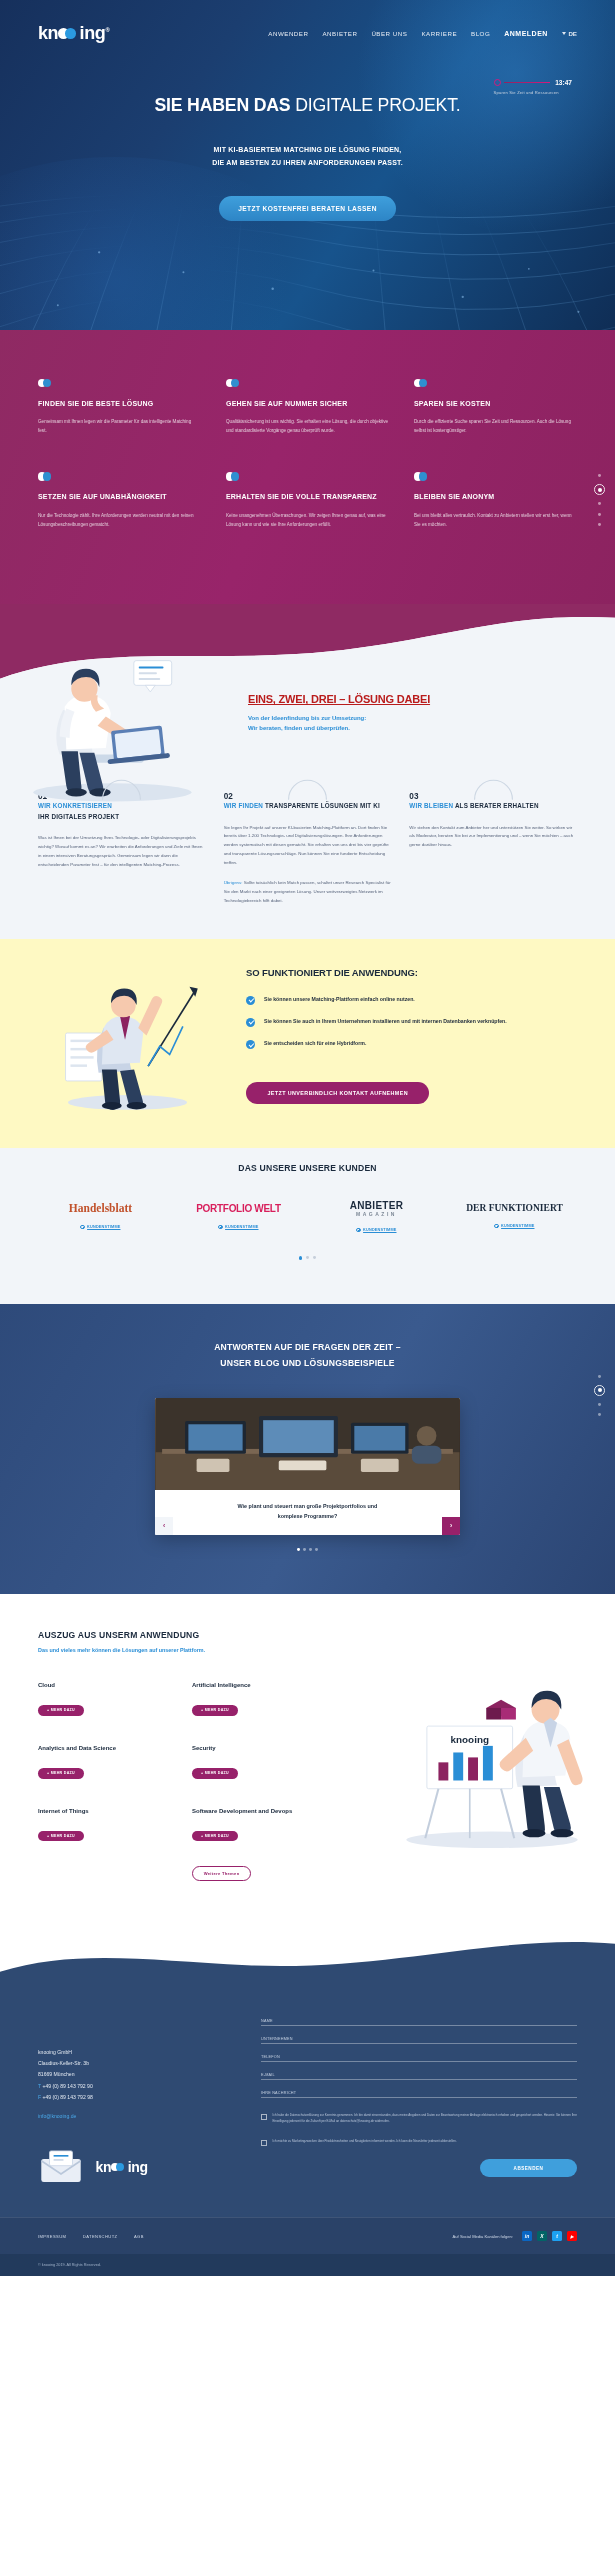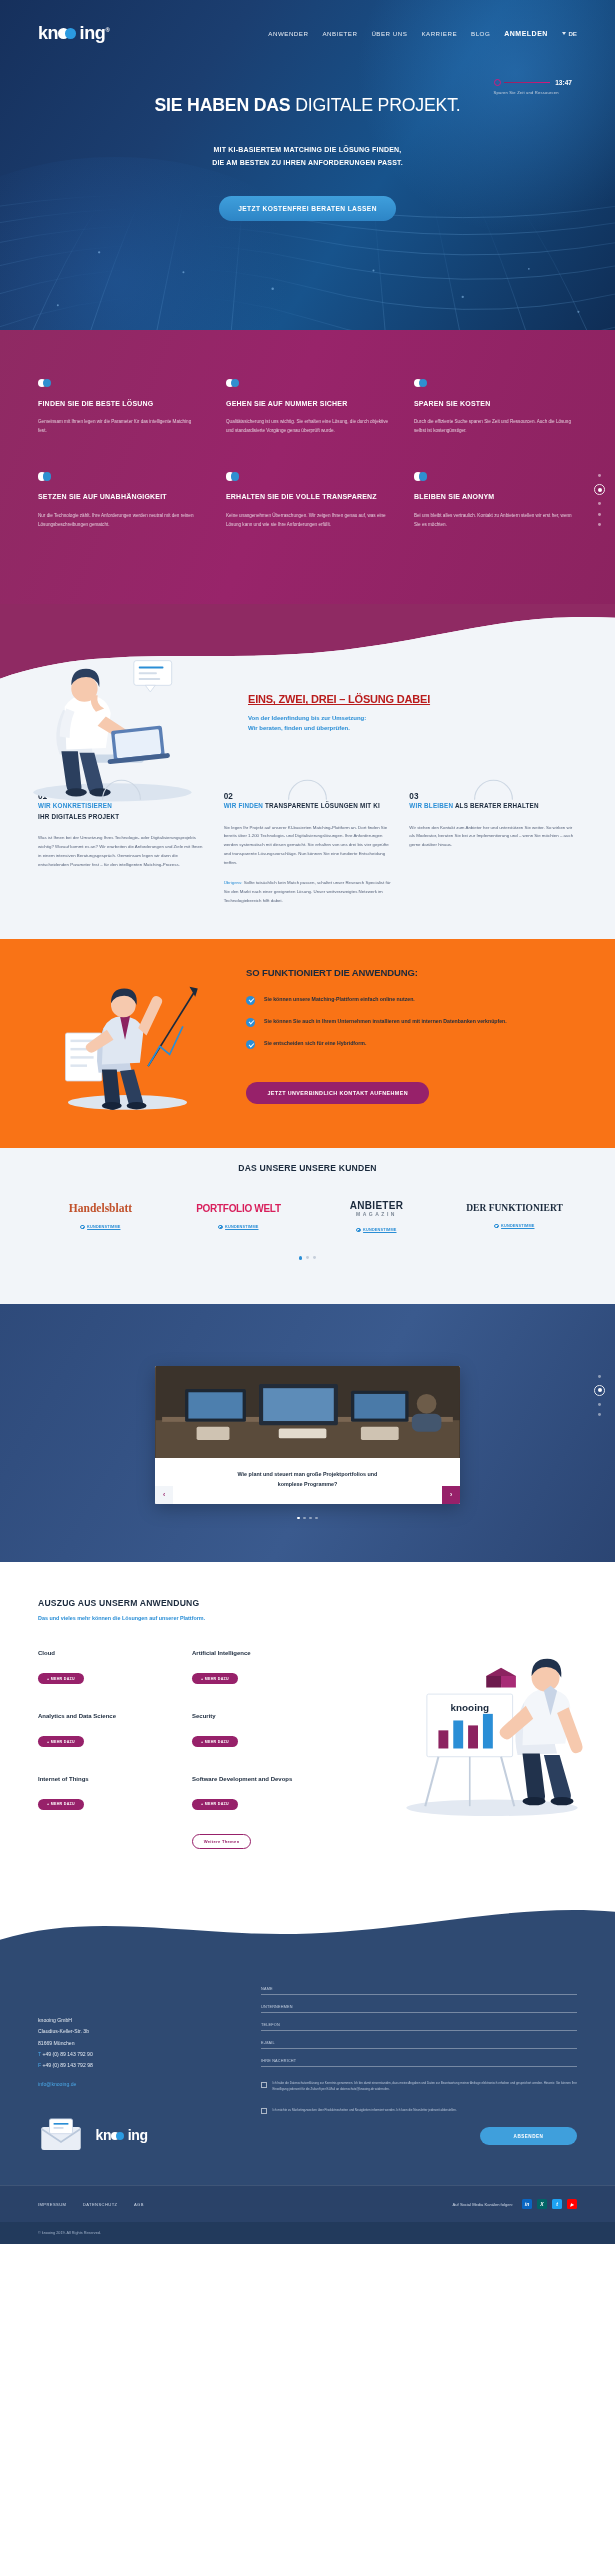--- a/index.html
+++ b/index.html
@@ -62,21 +62,21 @@
   .steps-grid{display:grid;grid-template-columns:repeat(3,1fr);gap:18px;margin-top:43px;}
   .arcnum{text-align:left;}
   .arcwrap{position:relative;width:43px;height:23px;margin:0 auto;}
   .arcnum span{display:block;font-size:8.2px;font-weight:bold;color:#1b2a3d;margin-top:-7.4px;}
   .step h4{font-size:6.3px;font-weight:bold;line-height:1.7;color:#1b2a3d;letter-spacing:0.2px;}
   .step h4 em{color:#2a8ed6;font-style:normal;}
   .step p{font-size:4.4px;line-height:2.0;color:#56627a;margin-top:11.5px;}
   .step p em{color:#2a8ed6;font-style:normal;}
 
   
-  .how{position:relative;background:#f97316;padding:28px 38px 44px 38px;min-height:157px;}
+  .how{position:relative;background:#fef9c3;padding:28px 38px 44px 38px;min-height:157px;}
   .how-inner{margin-left:208px;}
   .how h2{font-size:9.5px;font-weight:bold;color:#1b2a3d;letter-spacing:-0.1px;margin-bottom:17.3px;}
   .how-item{display:flex;gap:9px;margin-bottom:12.4px;align-items:flex-start;}
   .chk{width:9px;height:9px;border-radius:50%;background:#2a8ed6;flex:0 0 9px;position:relative;margin-top:0.8px;}
   .chk:after{content:"";position:absolute;left:2.5px;top:2.5px;width:4.1px;height:2.1px;border-left:1.2px solid #fff;border-bottom:1.2px solid #fff;transform:rotate(-45deg);}
   .how-item p{font-size:5.2px;line-height:1.9;font-weight:bold;color:#24303f;}
   .how-btn{margin-top:20px;margin-left:0;display:inline-block;padding:8.2px 21.4px;border-radius:16.5px;background:#97216a;color:#fff;font-size:5.4px;font-weight:bold;letter-spacing:0.4px;border:none;cursor:pointer;font-family:inherit;}
   .person-how{position:absolute;left:49px;top:18px;width:157px;height:157px;}
 
   
@@ -450,20 +450,21 @@
       </div>
     </div>
     <div class="carousel-dots">
       <i class="on"></i>
       <i></i>
       <i></i>
     </div>
   </section>
 
   <section class="blog">
+    <h2><span>ANTWORTEN AUF DIE FRAGEN DER ZEIT –</span><br><span>UNSER BLOG UND LÖSUNGSBEISPIELE</span></h2>
     <div class="blog-card">
       <div class="blog-img">
         <svg viewBox="0 0 370 112" width="305" height="92">
           <rect width="370" height="112" fill="#3b332b"></rect>
           <rect y="66" width="370" height="46" fill="#5a4b3b"></rect>
           <rect x="8" y="62" width="354" height="6" fill="#7a6652"></rect>
           <rect x="36" y="28" width="74" height="40" rx="2" fill="#1d2733"></rect>
           <rect x="40" y="32" width="66" height="32" fill="#4d7fae"></rect>
           <rect x="126" y="22" width="96" height="50" rx="2" fill="#222c39"></rect>
           <rect x="131" y="27" width="86" height="40" fill="#5d8cb8"></rect>

